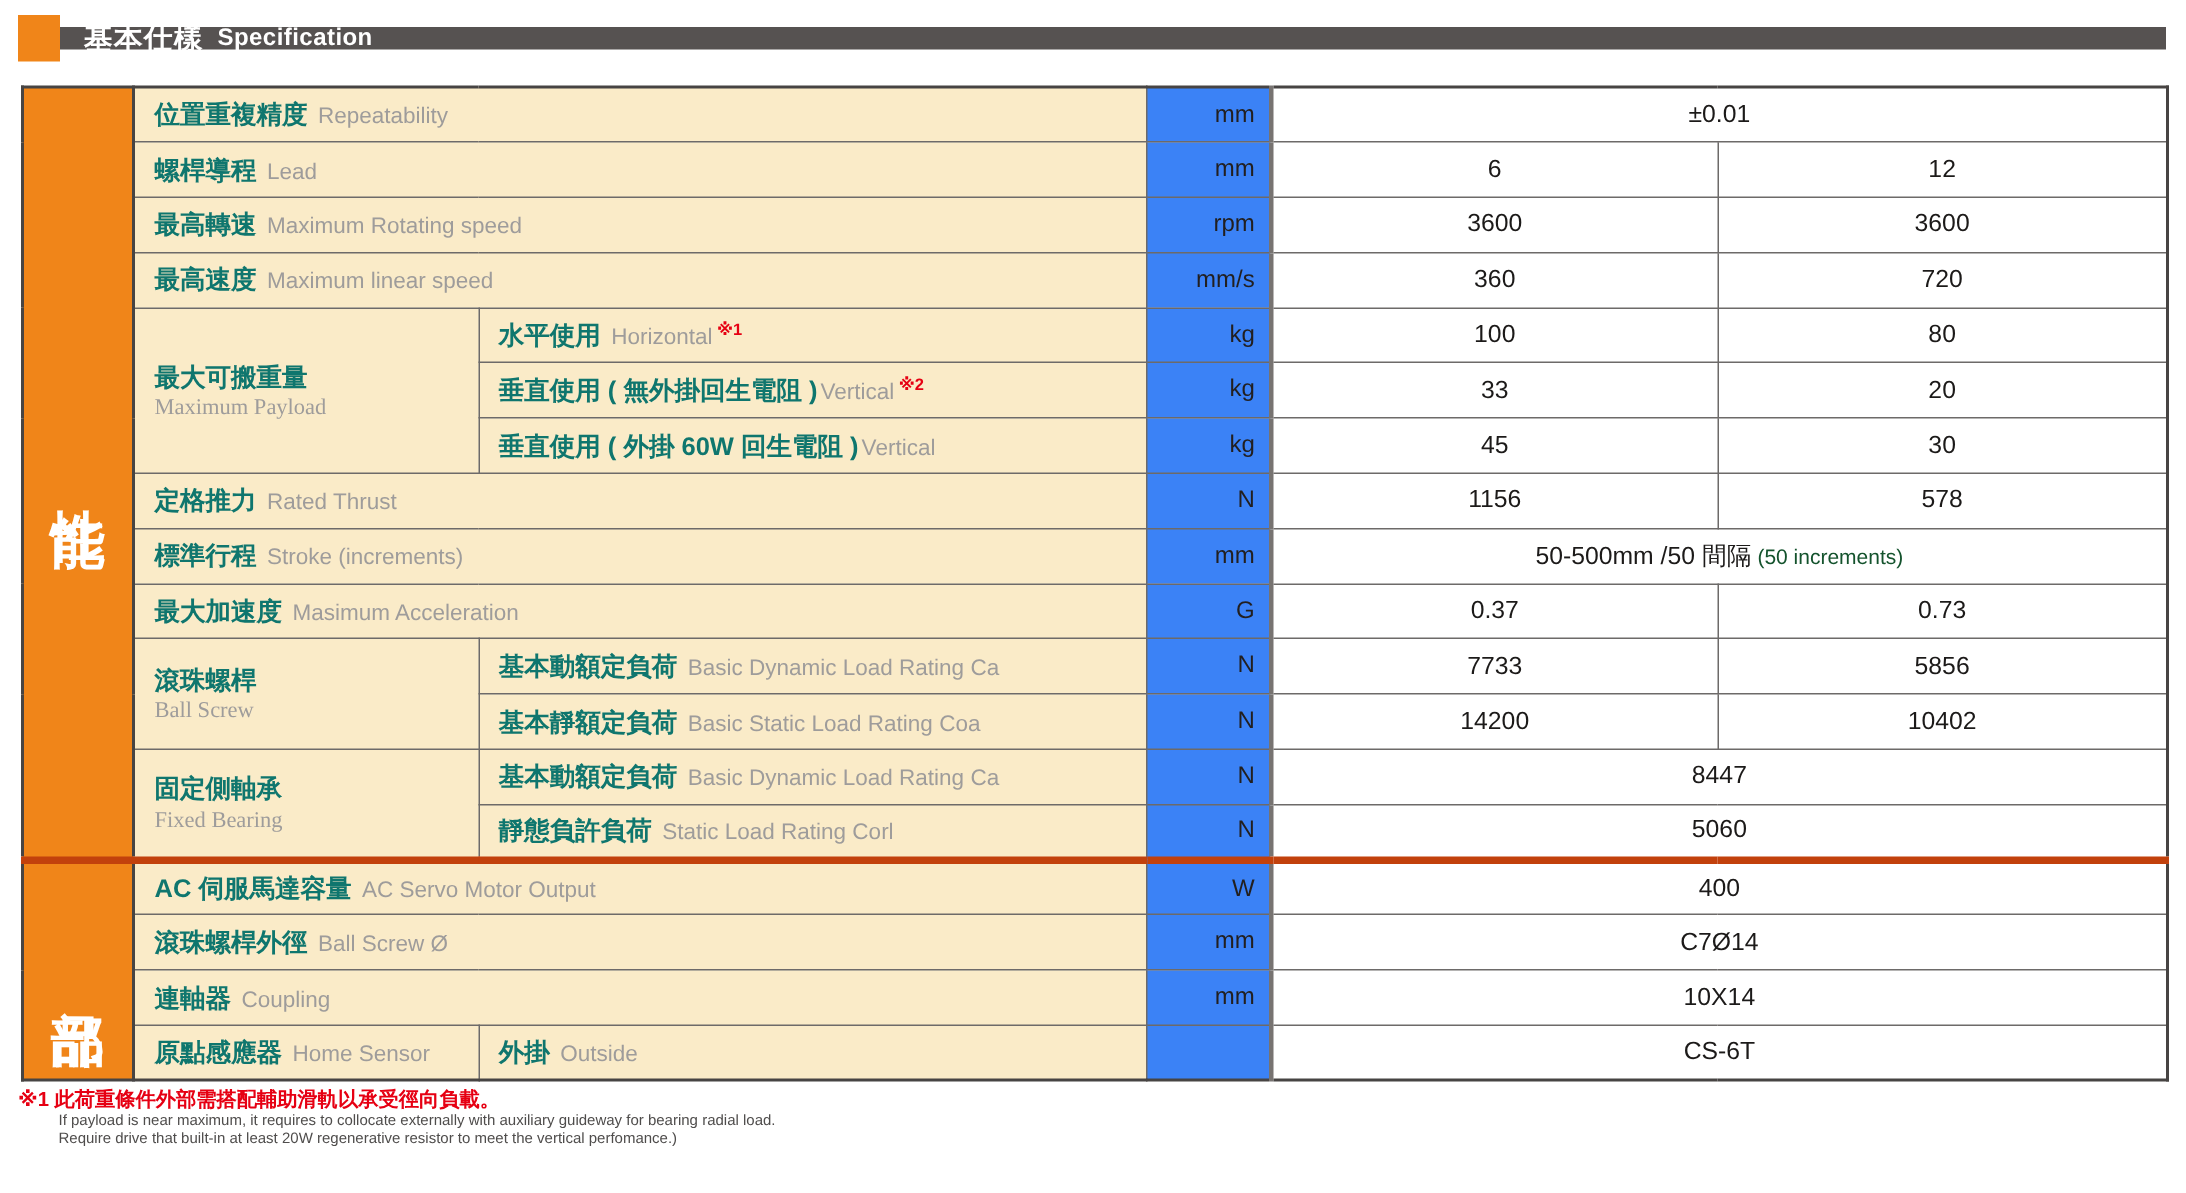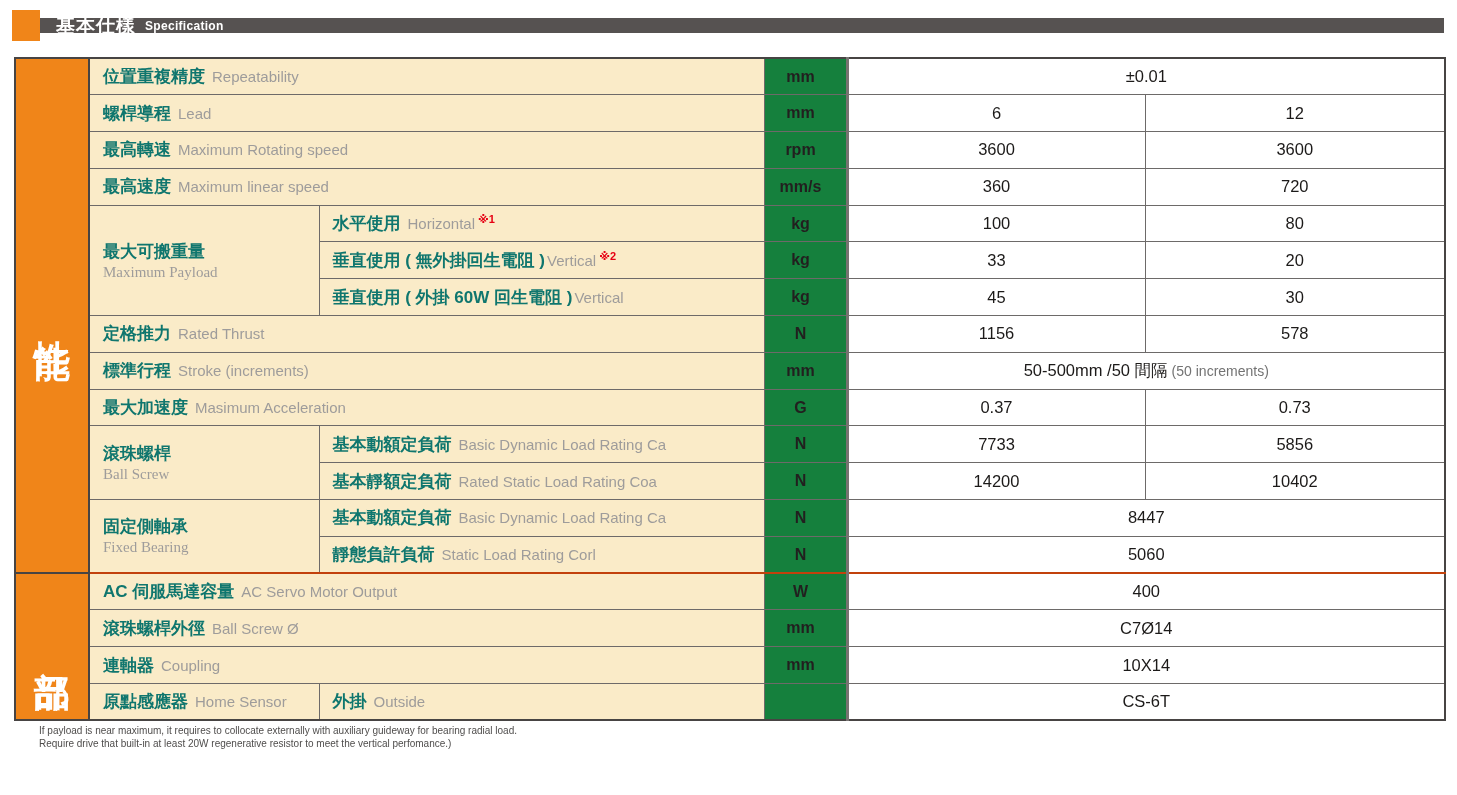--- a/index.html
+++ b/index.html
@@ -6,42 +6,42 @@
   body{
     width:1457px;height:795px;overflow:hidden;
     font-family:"Liberation Sans","DejaVu Sans",sans-serif;
     -webkit-font-smoothing:antialiased;
   }
   
   .hdr{display:flex;align-items:center;margin:10px 13px 0 12px;height:31px;}
   .hdr-square{width:28px;height:31px;background:#F08519;flex:0 0 auto;}
   .hdr-bar{flex:1;height:15px;background:#565251;display:flex;align-items:center;padding-left:16px;gap:9px;}
   .hdr-zh{color:#ffffff;font-size:19px;font-weight:700;letter-spacing:1px;}
-  .hdr-en{color:#ffffff;font-size:12px;font-weight:700;letter-spacing:.3px;}
+  .hdr-en{color:#ffffff;font-size:16px;font-weight:700;letter-spacing:.3px;}
   
   .tbl-wrap{margin:16px 13px 0 14px;}
   table{border-collapse:collapse;table-layout:fixed;width:1430px;border:2.5px solid #474443;}
   td{border:1.5px solid #6d6a69;height:35.3px;padding:0;vertical-align:middle;box-sizing:border-box;}
   tr{height:36.8px;}
   .sec{background:#F08519;border:2.5px solid #474443;text-align:center;}
   .vtext{
     writing-mode:vertical-rl;text-orientation:upright;
     color:#ffffff;font-weight:700;font-size:36px;letter-spacing:4px;
     margin:0 auto;line-height:1;
   }
   .lbl{background:#FAEBC8;padding-left:13px;text-align:left;}
   .zh{font-weight:700;font-size:17px;color:#0f766e;}
   .en{font-size:15px;color:#9e9c9b;margin-left:7px;font-weight:500;}
   .sup{color:#E60013;font-size:11px;font-weight:700;vertical-align:super;margin-left:3px;}
   .grp .zh{display:block;line-height:1.25;}
   .grp .en{display:block;margin-left:0;margin-top:2px;line-height:1.1;font-family:Liberation Serif, serif;}
-  .unit{background:#15803d;text-align:center;padding-right:9px;font-weight:700;font-size:16px;color:#221f1f;border-right:3px solid #777371;}
+  .unit{background:#3b82f6;text-align:right;padding-right:9px;font-weight:400;font-size:16px;color:#221f1f;border-right:3px solid #777371;}
   .val{background:#ffffff;text-align:center;font-size:16.5px;color:#1c1a19;}
-  .val .note{color:#737373;font-size:14px;margin-left:4px;}
-  .sec-split td{border-top:2px solid #c2410c;margin-top:41px;}
+  .val .note{color:#14532d;font-size:14px;margin-left:4px;}
+  .sec-split td{border-top:5px solid #c2410c;margin-top:41px;}
   
   .notes{margin:4px 0 0 12px;line-height:1.22;}
   .note-zh{color:#E60013;font-weight:700;font-size:13.5px;}
   .note-en{color:#4f4d4c;font-size:10px;padding-left:27px;}
 </style>
 </head>
 <body>
 
 <div class="hdr">
   <div class="hdr-square"></div>
@@ -140,21 +140,21 @@
     <td class="lbl grp" rowspan="2">
             <span class="zh">滾珠螺桿</span>
             <span class="en">Ball Screw</span>
           </td>
     <td class="lbl"><span class="zh">基本動額定負荷</span><span class="en">Basic Dynamic Load Rating Ca</span></td>
     <td class="unit">N</td>
     <td class="val">7733</td>
     <td class="val">5856</td>
   </tr>
   <tr>
-    <td class="lbl"><span class="zh">基本靜額定負荷</span><span class="en">Rated Static Load Rating Coa</span></td>
+    <td class="lbl"><span class="zh">基本靜額定負荷</span><span class="en">Basic Static Load Rating Coa</span></td>
     <td class="unit">N</td>
     <td class="val">14200</td>
     <td class="val">10402</td>
   </tr>
 
   <tr>
     <td class="lbl grp" rowspan="2">
             <span class="zh">固定側軸承</span>
             <span class="en">Fixed Bearing</span>
           </td>
@@ -190,15 +190,16 @@
     <td class="lbl"><span class="zh">原點感應器</span><span class="en">Home Sensor</span></td>
     <td class="lbl"><span class="zh">外掛</span><span class="en">Outside</span></td>
     <td class="unit"></td>
     <td class="val" colspan="2">CS-6T</td>
   </tr>
 </tbody>
 </table>
 </div>
 
 <div class="notes">
+  <div class="note-zh">※1 此荷重條件外部需搭配輔助滑軌以承受徑向負載。</div>
   <div class="note-en">If payload is near maximum, it requires to collocate externally with auxiliary guideway for bearing radial load.</div>
   <div class="note-en">Require drive that built-in at least 20W regenerative resistor to meet the vertical perfomance.)</div>
 </div>
 
 </body></html>

